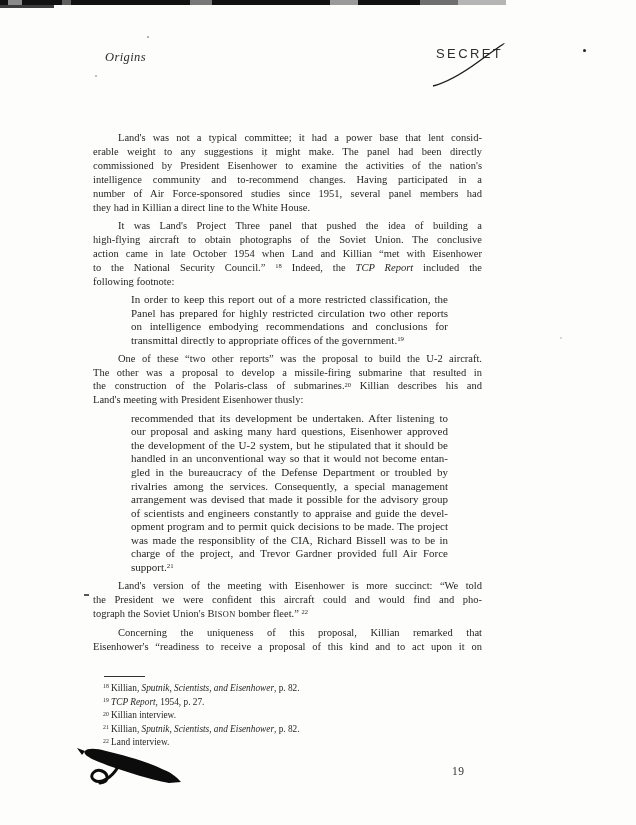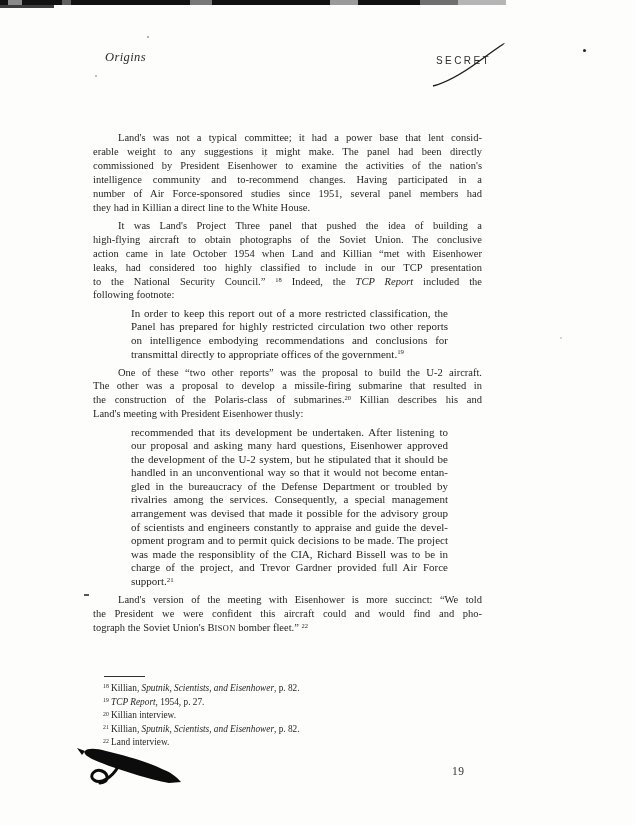--- a/index.html
+++ b/index.html
@@ -25,23 +25,23 @@
   .sp3 { left:95px;  top:75px;  width:2px; height:2px; background:#ababab; }
   .sp4 { left:264px; top:155px; width:2px; height:2px; background:#bdbdbd; }
   .sp5 { left:560px; top:337px; width:2px; height:2px; background:#c8c8c8; }
   .sp6 { left:84px;  top:594px; width:5px; height:2px; background:#565656; border-radius:0; }
 
   .running-title {
     position: absolute; left: 105px; top: 50px;
     font-style: italic; font-size: 12.5px; letter-spacing: 0.4px; color:#2b2b29;
   }
   .classification {
-    position: absolute; left: 436px; top: 55px;
+    position: absolute; left: 436px; top: 46px;
     font-family: "Liberation Sans", sans-serif;
-    font-size: 10px; letter-spacing: 2.4px; color: #2e2e2c;
+    font-size: 13px; letter-spacing: 2.4px; color: #2e2e2c;
   }
   .strike { position: absolute; left: 426px; top: 40px; width: 84px; height: 52px; }
 
   .body-text { position: absolute; left: 93px; top: 91px; width: 389px; margin-top: 40px; }
   .block { margin-bottom: 4.5px; }
   .para  { font-size: 10.5px; }
   .quote { font-size: 11px; margin-left: 38px; width: 317px; }
   .para .line  { line-height: 13.9px; }
   .quote .line { line-height: 13.55px; }
   .line { white-space: nowrap; text-align: justify; text-align-last: left; }
@@ -97,21 +97,20 @@
         <div class="line jl">erable weight to any suggestions it might make. The panel had been directly</div>
         <div class="line jl">commissioned by President Eisenhower to examine the activities of the nation's</div>
         <div class="line jl">intelligence community and to-recommend changes. Having participated in a</div>
         <div class="line jl">number of Air Force-sponsored studies since 1951, several panel members had</div>
         <div class="line">they had in Killian a direct line to the White House.</div>
       </div>
       <div class="block para">
         <div class="line jl ind">It was Land's Project Three panel that pushed the idea of building a</div>
         <div class="line jl">high-flying aircraft to obtain photographs of the Soviet Union. The conclusive</div>
         <div class="line jl">action came in late October 1954 when Land and Killian “met with Eisenhower</div>
-        <div class="line jl">leaks, had considered too highly classified to include in our TCP presentation</div>
         <div class="line jl">to the National Security Council.” <sup class="sup">18</sup> Indeed, the <span class="i">TCP Report</span> included the</div>
         <div class="line">following footnote:</div>
       </div>
       <div class="block quote">
         <div class="line jl">In order to keep this report out of a more restricted classification, the</div>
         <div class="line jl">Panel has prepared for highly restricted circulation two other reports</div>
         <div class="line jl">on intelligence embodying recommendations and conclusions for</div>
         <div class="line">transmittal directly to appropriate offices of the government.<sup class="sup">19</sup></div>
       </div>
       <div class="block para">
@@ -132,20 +131,24 @@
         <div class="line jl">opment program and to permit quick decisions to be made. The project</div>
         <div class="line jl">was made the responsiblity of the CIA, Richard Bissell was to be in</div>
         <div class="line jl">charge of the project, and Trevor Gardner provided full Air Force</div>
         <div class="line">support.<sup class="sup">21</sup></div>
       </div>
       <div class="block para">
         <div class="line jl ind">Land's version of the meeting with Eisenhower is more succinct: “We told</div>
         <div class="line jl">the President we were confident this aircraft could and would find and pho-</div>
         <div class="line">tograph the Soviet Union's B<span class="sc">ISON</span> bomber fleet.” <sup class="sup">22</sup></div>
       </div>
+      <div class="block para">
+        <div class="line jl ind">Concerning the uniqueness of this proposal, Killian remarked that</div>
+        <div class="line jl">Eisenhower's “readiness to receive a proposal of this kind and to act upon it on</div>
+      </div>
     </div>
 
   <div class="footnote-rule"></div>
   <div class="footnotes">
       <div class="footnote"><sup class="sup">18</sup> Killian, <span class="i">Sputnik, Scientists, and Eisenhower</span>, p. 82.</div>
       <div class="footnote"><sup class="sup">19</sup> <span class="i">TCP Report</span>, 1954, p. 27.</div>
       <div class="footnote"><sup class="sup">20</sup> Killian interview.</div>
       <div class="footnote"><sup class="sup">21</sup> Killian, <span class="i">Sputnik, Scientists, and Eisenhower</span>, p. 82.</div>
       <div class="footnote"><sup class="sup">22</sup> Land interview.</div>
     </div>

